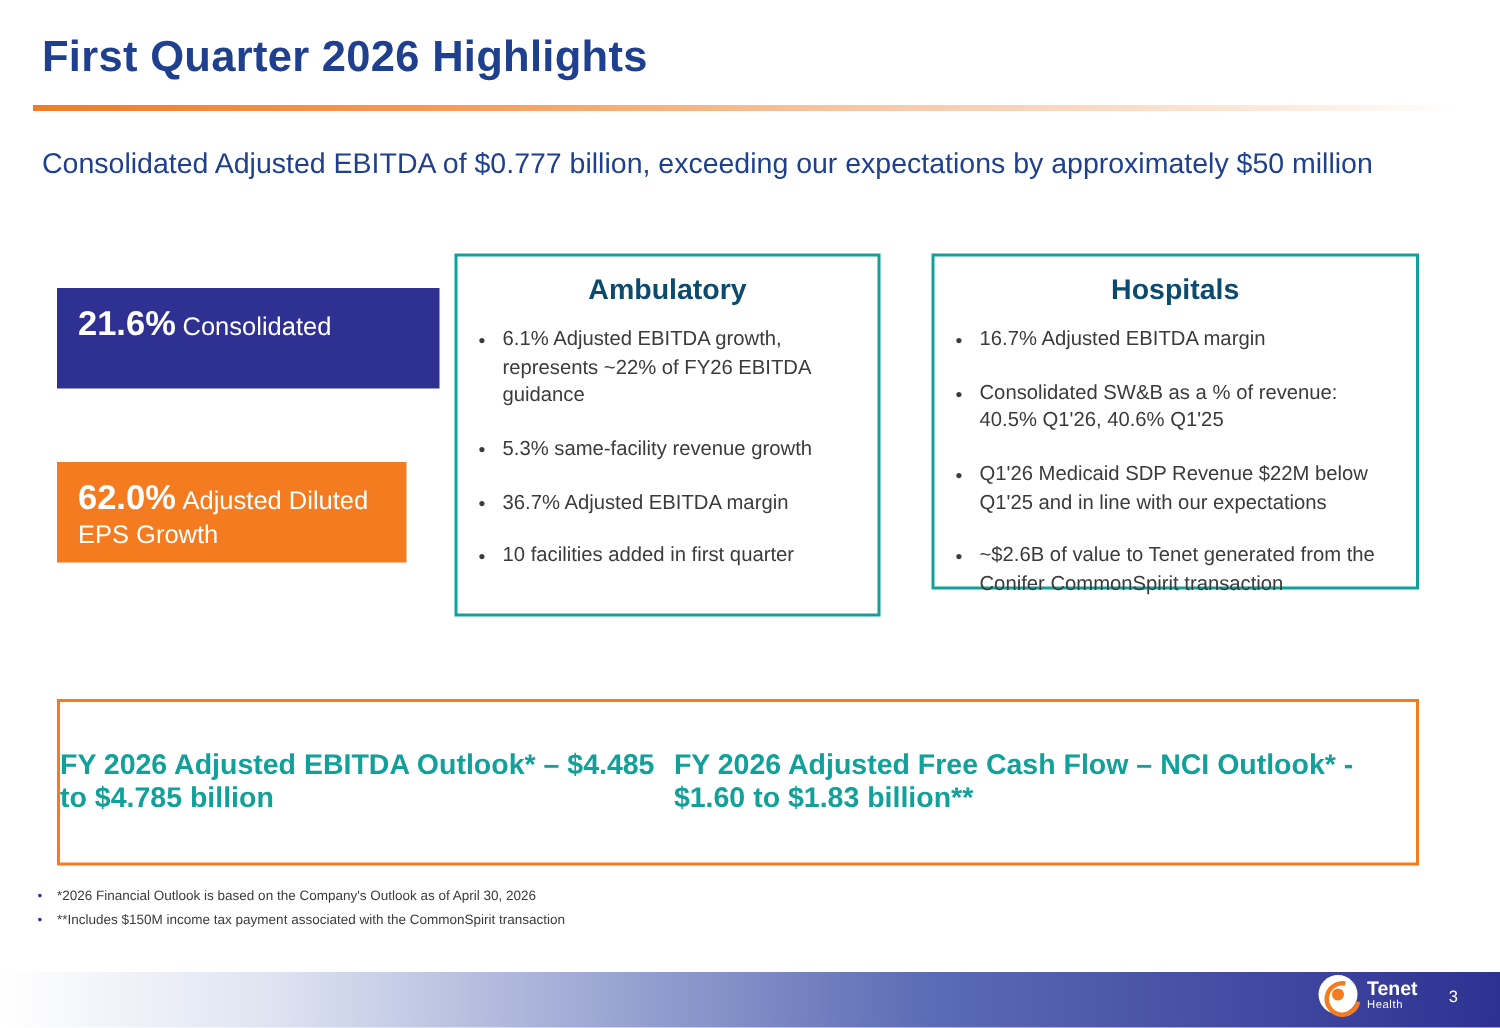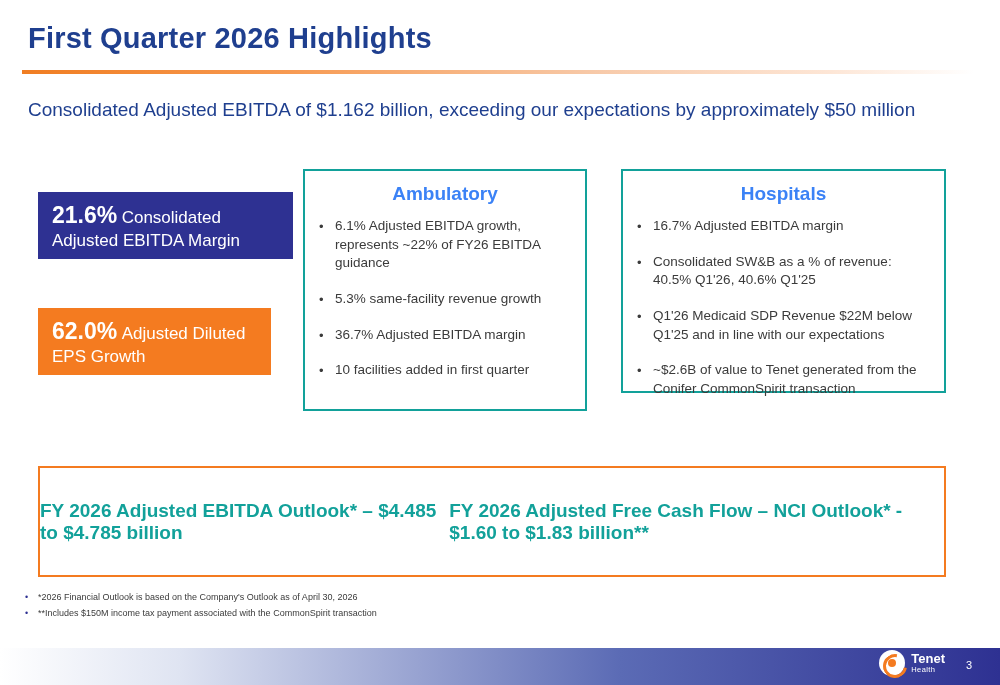--- a/index.html
+++ b/index.html
@@ -41,21 +41,21 @@
   .kpi .small{font-size:17px;}
   .kpi .line2{font-size:17px;display:block;margin-top:2px;}
 
   
   .panel{
     position:absolute;border:2px solid #12a19a;box-sizing:border-box;background:#ffffff;
   }
   .panel-amb{left:303px;top:169px;width:284px;height:242px;}
   .panel-hosp{left:621px;top:169px;width:325px;height:224px;}
   .panel-title{
-    text-align:center;font-size:19px;font-weight:bold;color:#3b82f6;
+    text-align:center;font-size:19px;font-weight:bold;color:#0c4a6e;
     margin-top:12px;
   }
   .bullets{margin:12px 0 0 0;padding:0;list-style:none;}
   .bullets li{
     position:relative;
     font-size:13.5px;color:#3b3b3b;
     margin:0 14px 17px 30px;
     line-height:1.38;
   }
   .bullets li .dot{
@@ -107,26 +107,25 @@
   }
 </style>
 </head>
 <body>
 
 <div class="slide">
 
   <div class="title">First Quarter 2026 Highlights</div>
   <div class="title-rule"></div>
 
-  <div class="subhead">Consolidated Adjusted EBITDA of $1.162 billion, exceeding our expectations by approximately $50 million</div>
+  <div class="subhead">Consolidated Adjusted EBITDA of $0.777 billion, exceeding our expectations by approximately $50 million</div>
 
   <div class="kpi kpi-1">
     <span class="big">21.6%</span>
     <span class="small">Consolidated</span>
-    <span class="line2">Adjusted EBITDA Margin</span>
   </div>
 
   <div class="kpi kpi-2">
     <span class="big">62.0%</span>
     <span class="small">Adjusted Diluted</span>
     <span class="line2">EPS Growth</span>
   </div>
 
   <div class="panel panel-amb">
     <div class="panel-title">Ambulatory</div>

